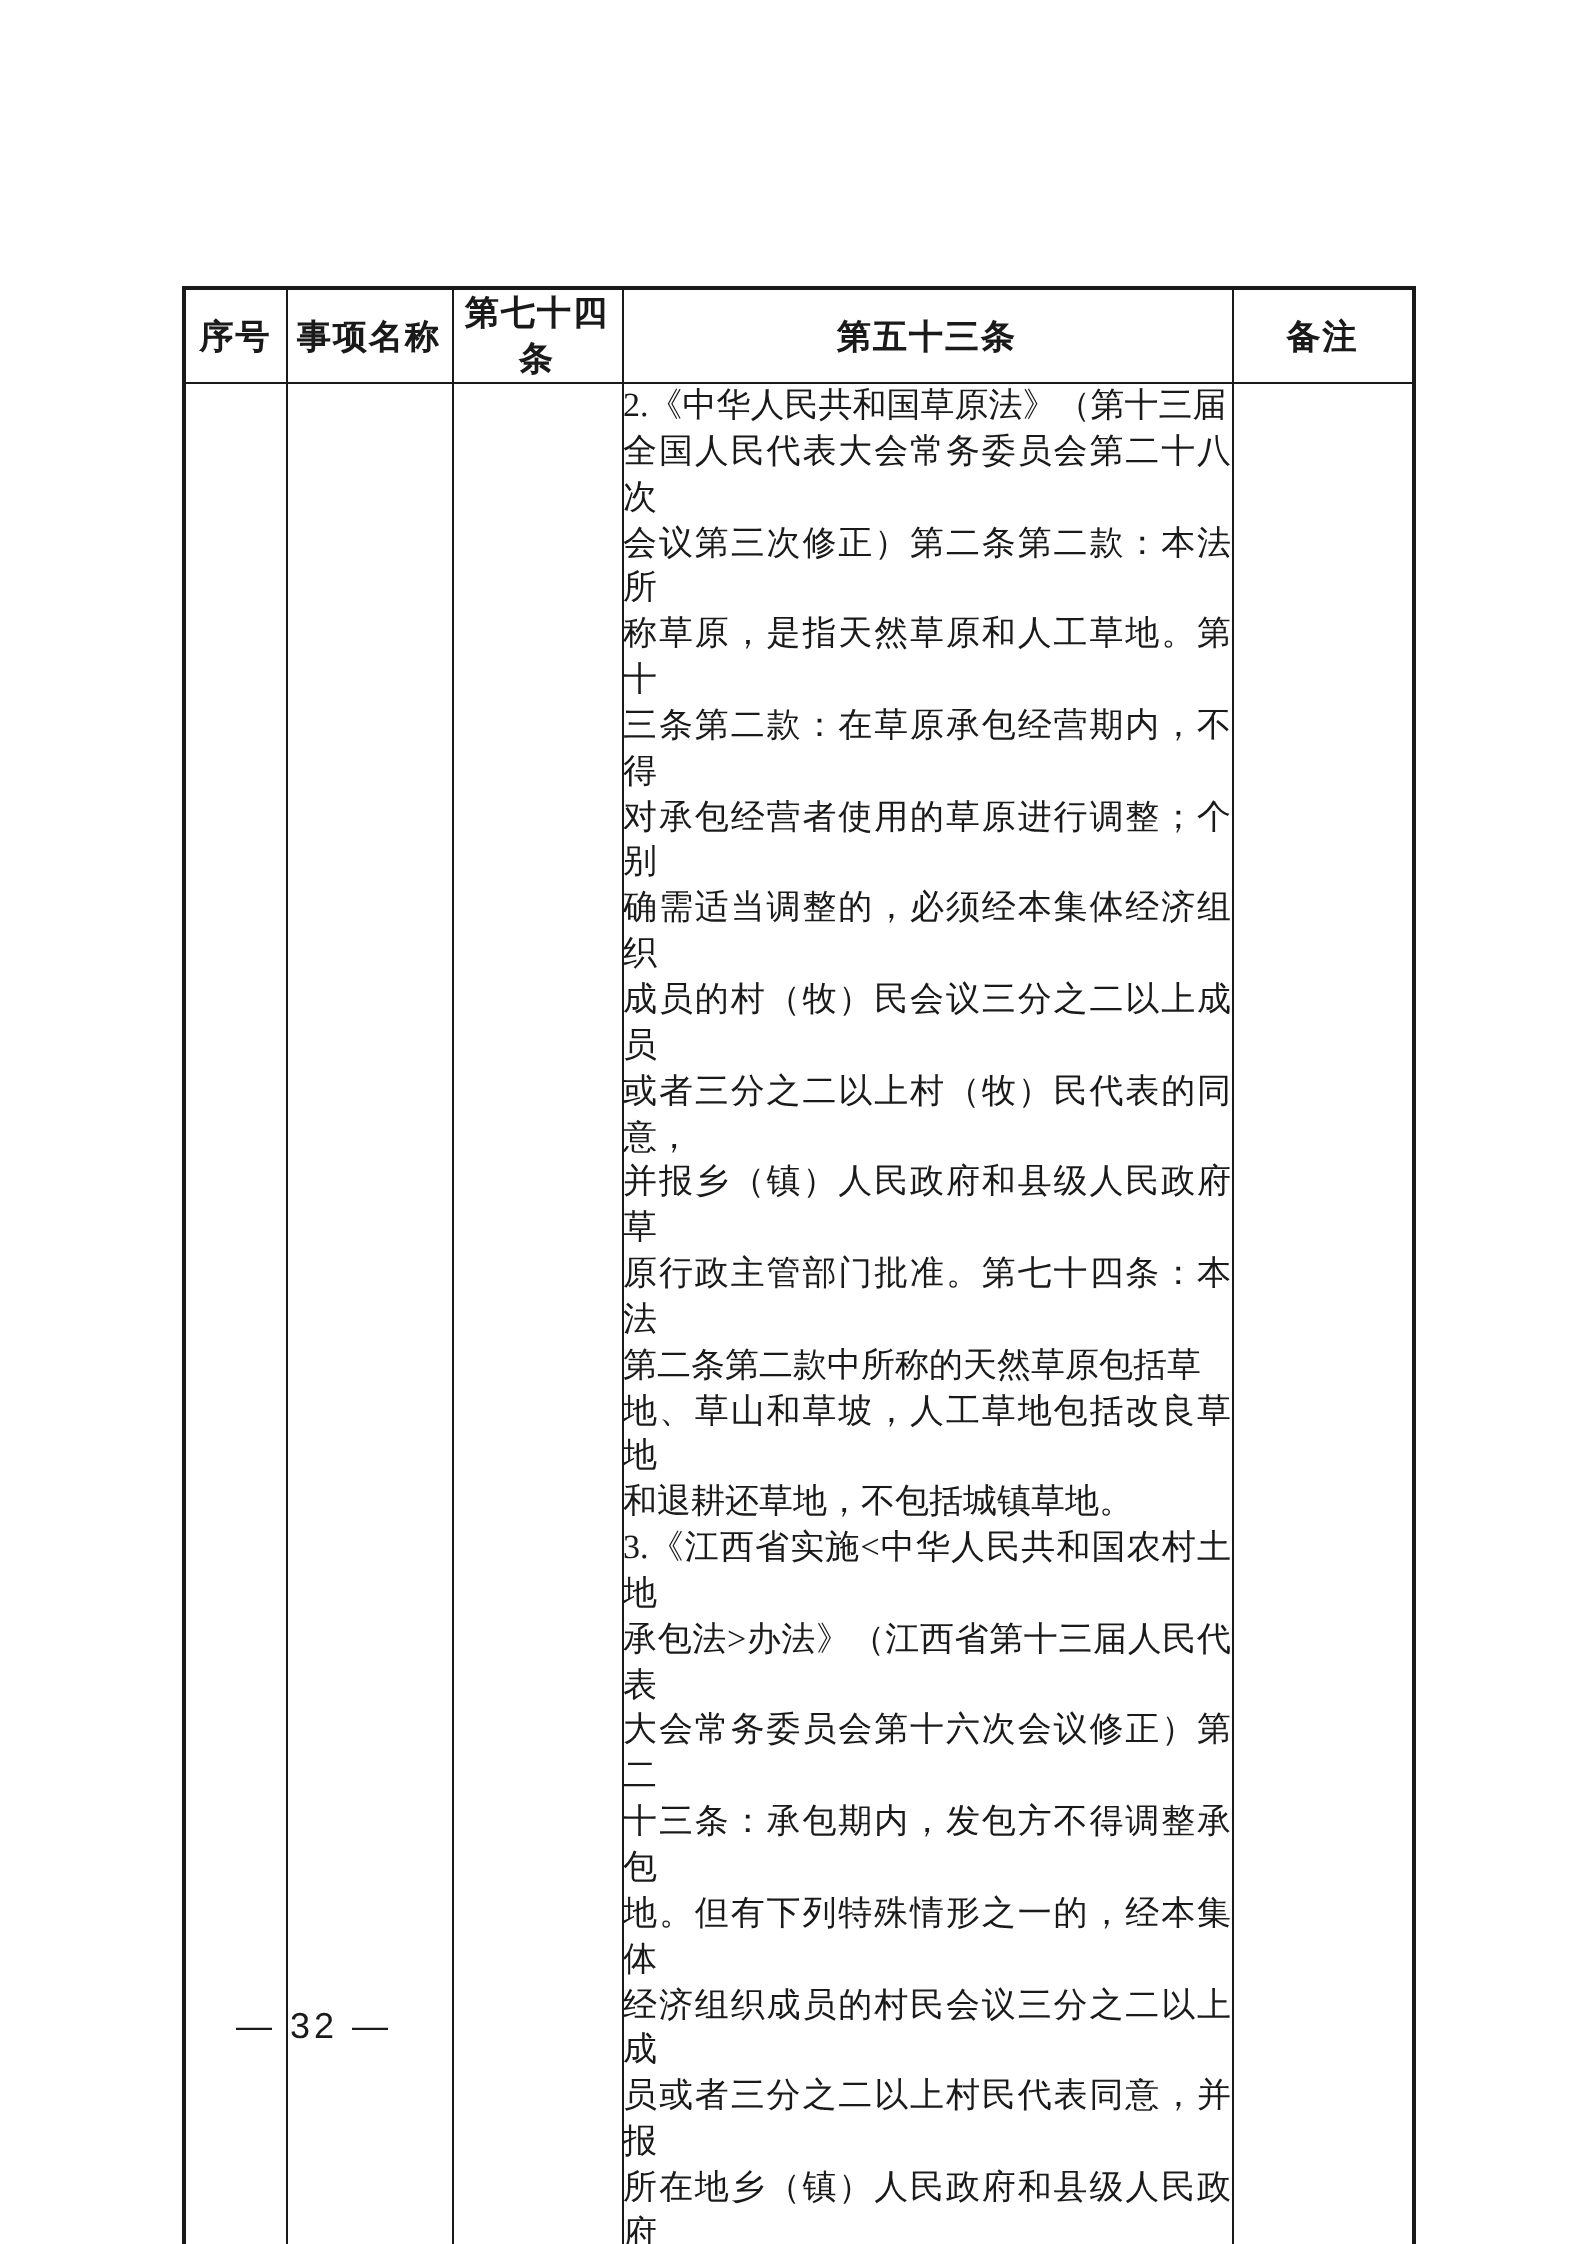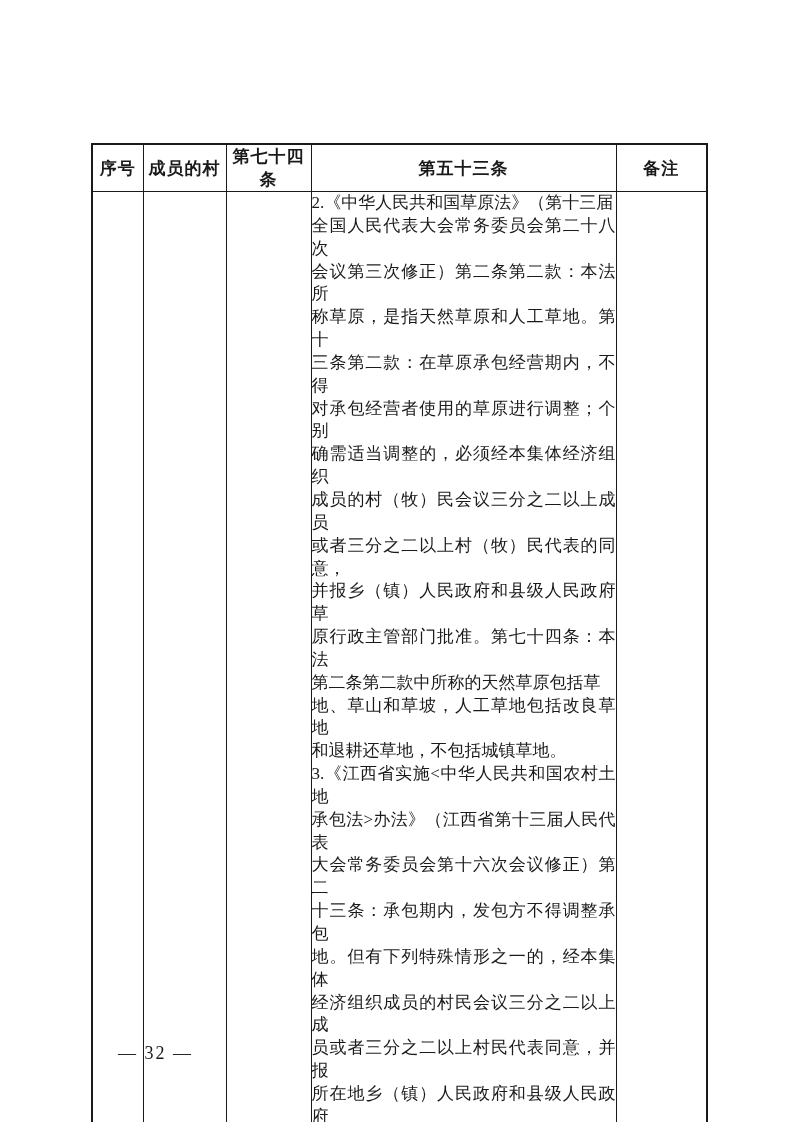--- a/index.html
+++ b/index.html
@@ -49,41 +49,40 @@
     font-family: "Liberation Serif", serif;
     color: #1a1a1a;
   }
   .page-number {
     position: absolute;
     left: 118px;
     top: 1003px;
     font-size: 18px;
     letter-spacing: 2px;
     color: #1a1a1a;
-    font-family: Liberation Serif, serif;
-    margin-top: 40px;
+    font-family: Liberation Sans, sans-serif;
   }
 </style>
 </head>
 <body>
 
 <div class="page">
 
   <table class="main-table">
     <colgroup>
       <col style="width:51px">
       <col style="width:83px">
       <col style="width:85px">
       <col style="width:305px">
       <col style="width:91px">
     </colgroup>
     <thead>
       <tr>
         <th>序号</th>
-        <th>成员的村</th>
+        <th>事项名称</th>
         <th>第七十四条</th>
         <th>第五十三条</th>
         <th>备注</th>
       </tr>
     </thead>
     <tbody>
       <tr>
         <td></td>
         <td></td>
         <td></td>

